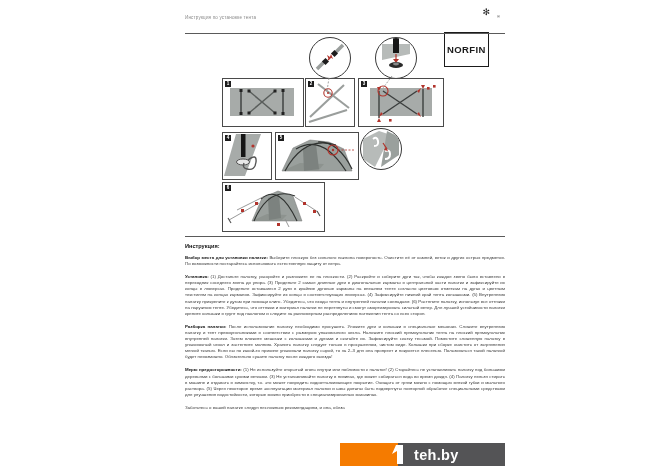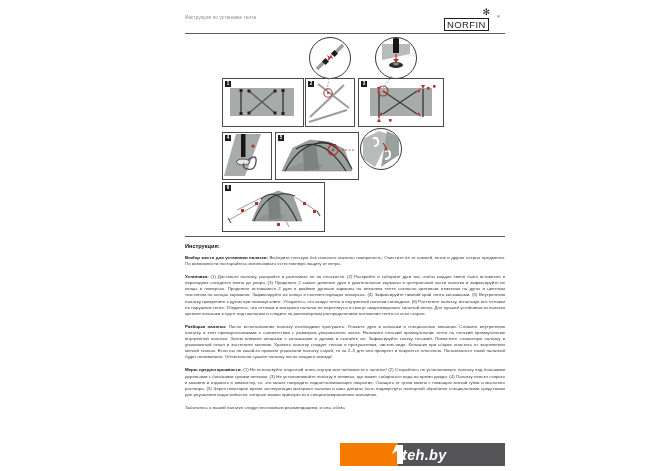--- a/index.html
+++ b/index.html
@@ -5,22 +5,22 @@
   html,body{margin:0;padding:0;}
   body{
     width:670px;height:471px;background:#ffffff;position:relative;overflow:hidden;
     font-family:"Liberation Sans",sans-serif;color:#333;
   }
   .page{position:absolute;left:0;top:0;width:670px;height:471px;}
 
   
   .doc-title{position:absolute;left:185px;top:15px;font-size:4.5px;color:#888;letter-spacing:.2px;}
   .brand{position:absolute;left:444px;top:10px;width:52px;height:22px;}
-  .brand-box{position:absolute;left:0;top:8px;border:1.6px solid #1b1b1b;background:#fff;
-    font-weight:400;font-size:9.5px;letter-spacing:.4px;color:#1b1b1b;padding:0 2px;line-height:11px;}
+  .brand-box{position:absolute;left:0;top:22px;border:1.6px solid #1b1b1b;background:#fff;
+    font-weight:700;font-size:9.5px;letter-spacing:.4px;color:#1b1b1b;padding:11px 2px;line-height:11px;}
   .brand-star{position:absolute;right:6px;top:-3px;font-size:9px;color:#1b1b1b;}
   .brand-reg{position:absolute;right:-4px;top:4px;font-size:4px;color:#1b1b1b;}
   .rule{position:absolute;left:185px;width:320px;height:0;border-top:1px solid #5a5a5a;}
   .rule-top{top:33px;}
   .rule-mid{top:236px;}
 
   
   .dbox{position:absolute;background:#fff;border:1px solid #4a4a4a;}
   .dnum{position:absolute;left:2px;top:2px;width:6px;height:6px;background:#1d1d1d;color:#fff;
     font-size:4.5px;line-height:6px;text-align:center;font-weight:700;}
@@ -32,22 +32,22 @@
   .textcol{position:absolute;left:185px;top:243px;width:320px;}
   .h-instr{font-size:5.6px;font-weight:700;color:#111;margin:0 0 6px 0;}
   .para{font-size:4.4px;line-height:6.1px;text-align:justify;color:#3a3a3a;margin:0 0 7px 0;}
   .para b{color:#111;}
   .closing{font-size:4.4px;color:#3a3a3a;margin-top:2px;}
 
   
   .wm{position:absolute;left:340px;top:443px;height:23px;display:flex;z-index:5;}
   .wm-orange{width:58px;height:23px;background:#f57b00;}
   .wm-dark{width:107px;height:23px;background:#545456;display:flex;align-items:center;}
-  .wm-label{color:#fff;font-weight:700;font-size:14.5px;letter-spacing:.3px;margin-left:4px;
-    font-family:"Liberation Sans",sans-serif;font-style:italic;}
+  .wm-label{color:#fff;font-weight:700;font-size:14.5px;letter-spacing:.3px;margin-left:16px;
+    font-family:"Liberation Sans",sans-serif;}
   .wm-one{position:absolute;left:49px;top:1px;}
 </style>
 </head>
 <body>
 
 <div class="page">
 
   <div class="doc-title">Инструкция по установке тента</div>
   <div class="brand">
     <span class="brand-star">✻</span>

